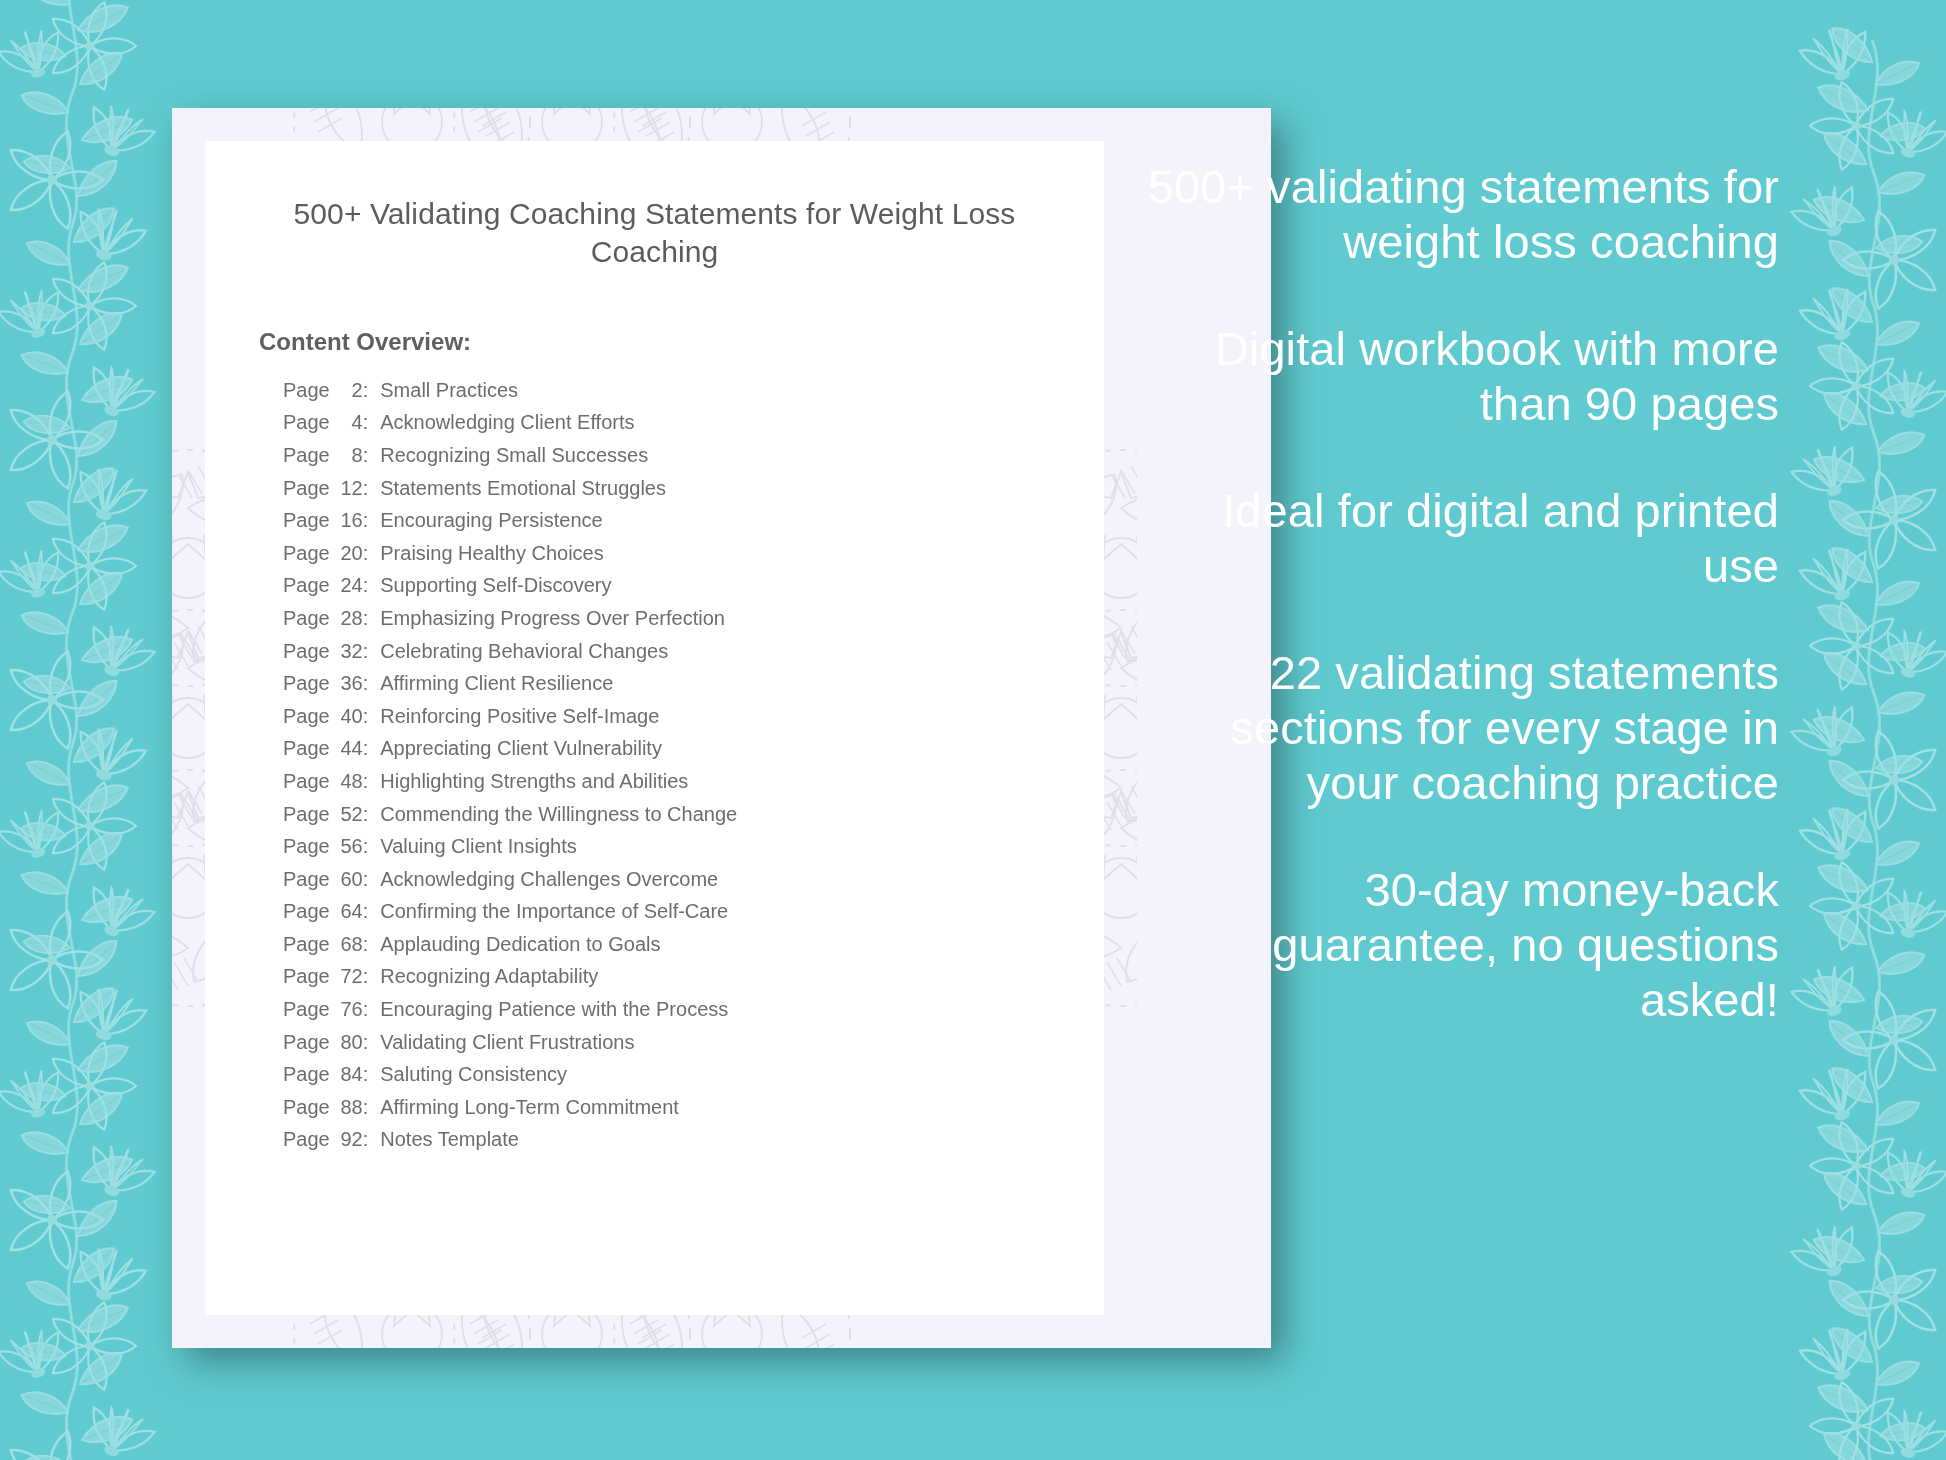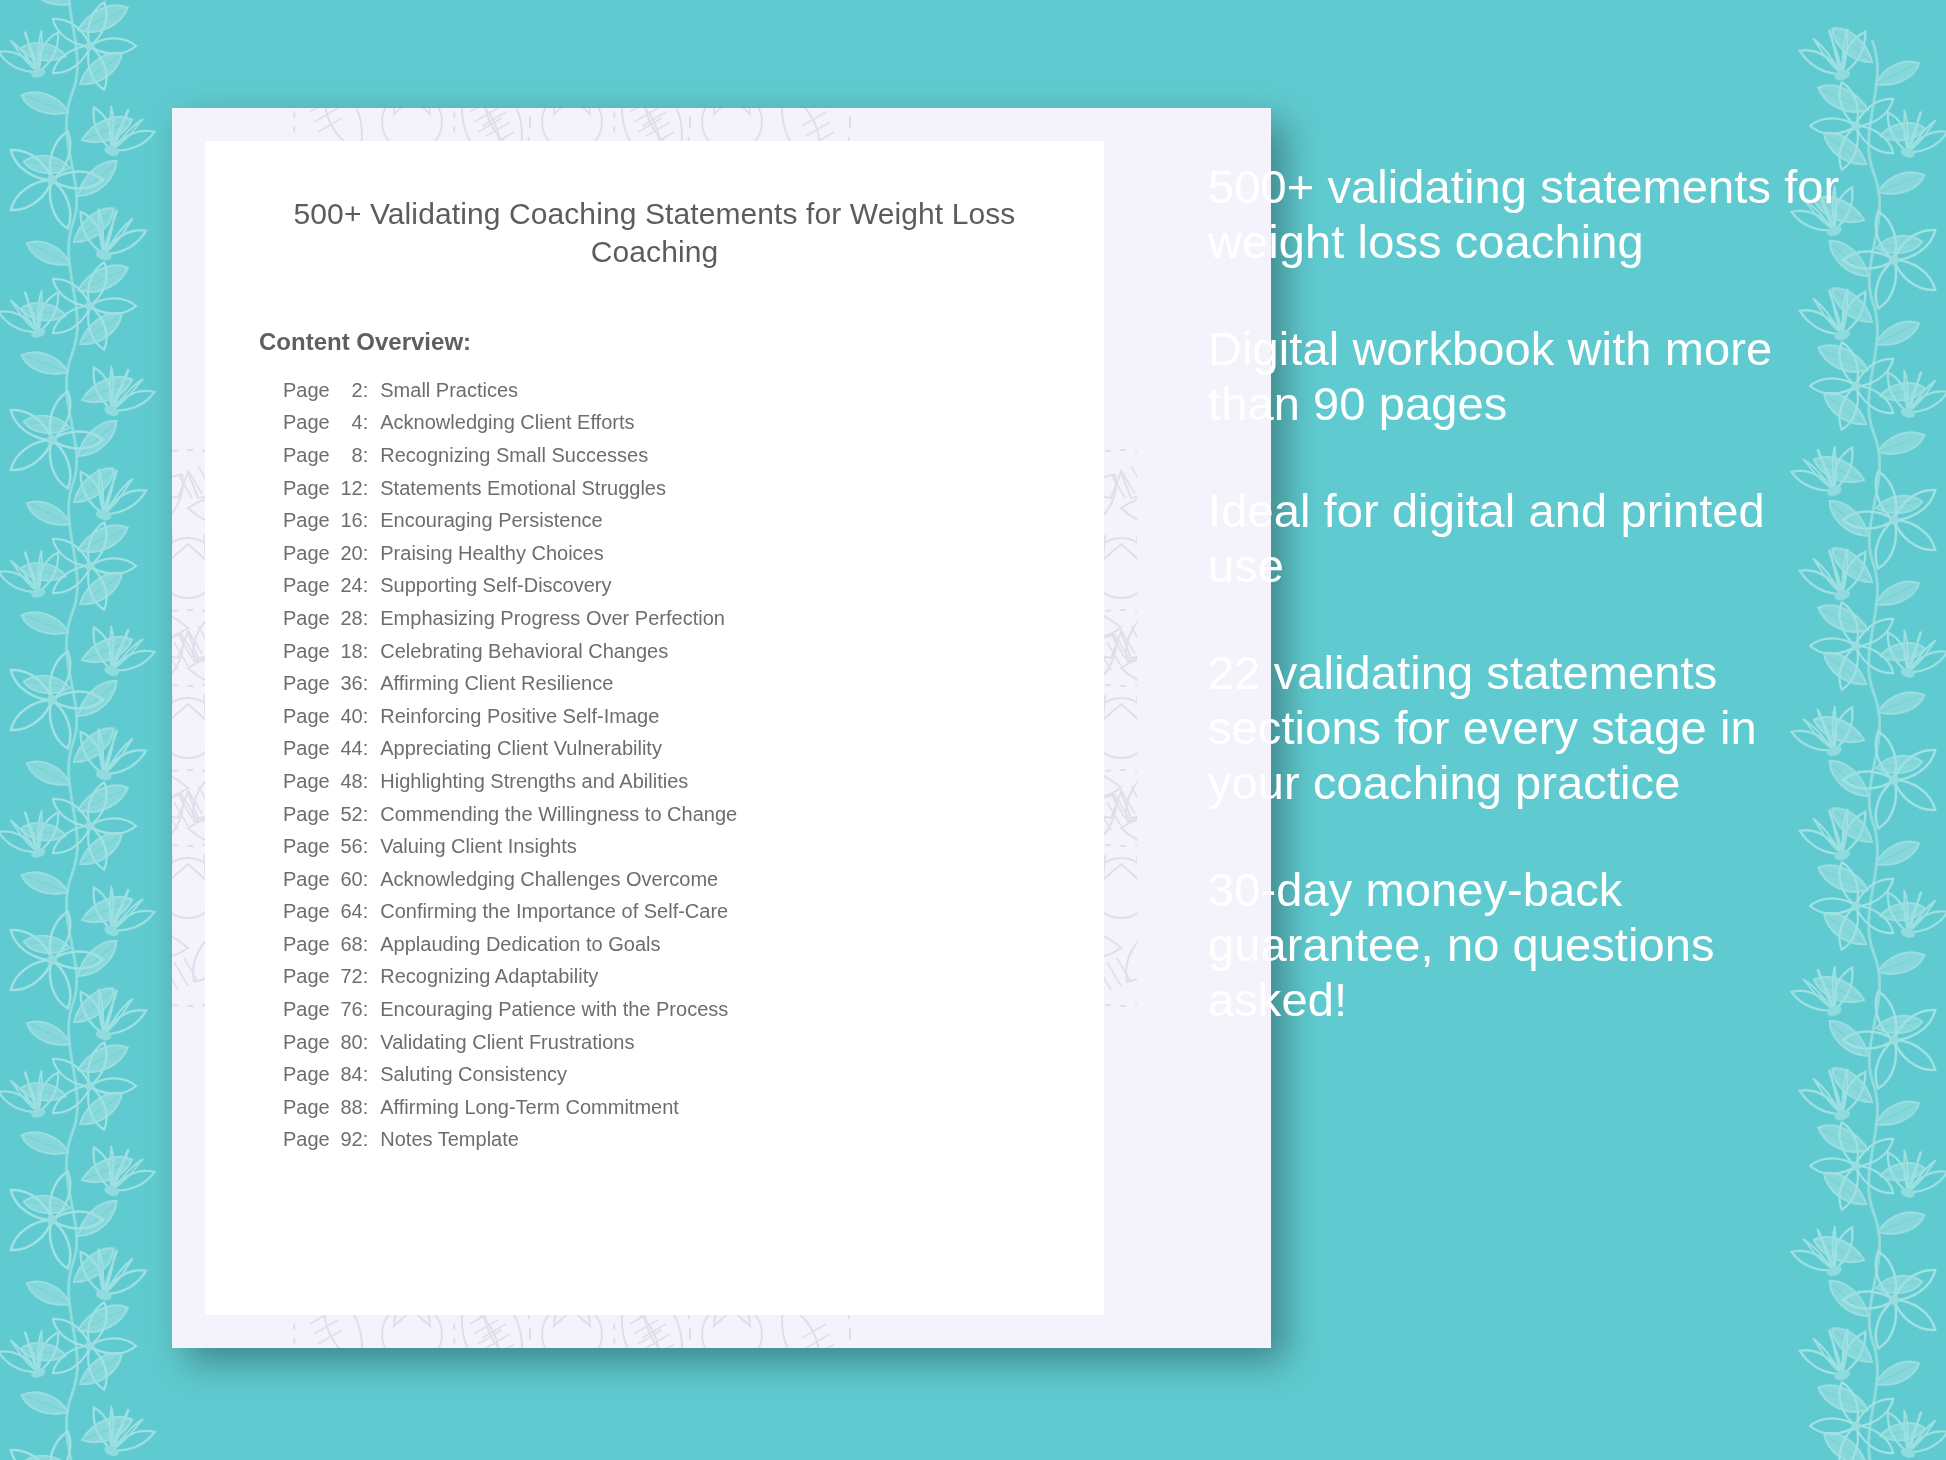--- a/index.html
+++ b/index.html
@@ -98,23 +98,24 @@
     display: inline-block;
     min-width: 27px;
     text-align: right;
   }
   .toc-colon { margin-right: 12px; }
   .toc-title { }
 
   
   #marketing {
     position: absolute;
-    left: 1208px;
+    left: 1139px;
     top: 160px;
     width: 640px;
+    text-align: right;
   }
   .market-block {
     color: #ffffff;
     font-size: 47px;
     font-weight: 400;
     line-height: 1.17;
     margin: 0 0 52px 0;
     letter-spacing: 0.1px;
   }
   .market-block:last-child { margin-bottom: 0; }
@@ -289,21 +290,21 @@
           <span class="toc-title">Supporting Self-Discovery</span>
         </li>
         <li>
           <span class="toc-page-word">Page</span>
           <span class="toc-page-num">28</span>
           <span class="toc-colon">:</span>
           <span class="toc-title">Emphasizing Progress Over Perfection</span>
         </li>
         <li>
           <span class="toc-page-word">Page</span>
-          <span class="toc-page-num">18</span>
+          <span class="toc-page-num">32</span>
           <span class="toc-colon">:</span>
           <span class="toc-title">Celebrating Behavioral Changes</span>
         </li>
         <li>
           <span class="toc-page-word">Page</span>
           <span class="toc-page-num">36</span>
           <span class="toc-colon">:</span>
           <span class="toc-title">Affirming Client Resilience</span>
         </li>
         <li>

